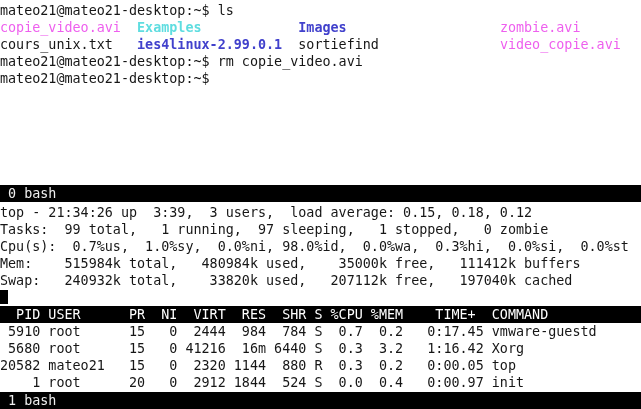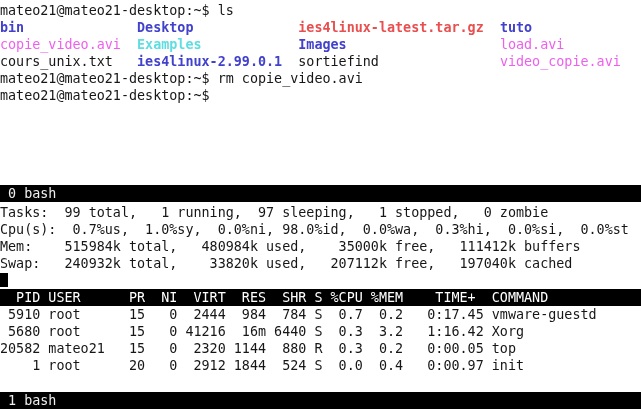--- a/index.html
+++ b/index.html
@@ -62,28 +62,28 @@
     padding-left: 0;
     flex: 0 0 17px;
   }
 </style>
 </head>
 <body>
 
 <div class="terminal">
   <div class="screen screen0" id="window0">
       <div class="term-line"><span class="seg fg">mateo21@mateo21-desktop:~$ ls</span></div>
-      <div class="term-line"><span class="seg blue">bin</span><span class="seg fg">              </span><span class="seg blue">Desktop</span><span class="seg fg">             </span><span class="seg red">ies4linux-latest.tar.gz</span><span class="seg fg">  </span><span class="seg blue">tuto</span></div>
-      <div class="term-line"><span class="seg magenta">copie_video.avi</span><span class="seg fg">  </span><span class="seg cyan">Examples</span><span class="seg fg">            </span><span class="seg blue">Images</span><span class="seg fg">                   </span><span class="seg magenta">load.avi</span></div>
+      <div class="term-line"><span class="seg magenta">copie_video.avi</span><span class="seg fg">  </span><span class="seg cyan">Examples</span><span class="seg fg">            </span><span class="seg blue">Images</span><span class="seg fg">                   </span><span class="seg magenta">zombie.avi</span></div>
       <div class="term-line"><span class="seg fg">cours_unix.txt</span><span class="seg fg">   </span><span class="seg blue">ies4linux-2.99.0.1</span><span class="seg fg">  </span><span class="seg fg">sortiefind</span><span class="seg fg">               </span><span class="seg magenta">video_copie.avi</span></div>
       <div class="term-line"><span class="seg fg">mateo21@mateo21-desktop:~$ rm copie_video.avi</span></div>
       <div class="term-line"><span class="seg fg">mateo21@mateo21-desktop:~$</span></div>
     </div>
   <div class="bar"><span> 0 bash</span></div>
   <div class="screen screen1" id="window1">
+      <div class="term-line"><span class="seg fg">top - 21:34:26 up  3:39,  3 users,  load average: 0.15, 0.18, 0.12</span></div>
       <div class="term-line"><span class="seg fg">Tasks:  99 total,   1 running,  97 sleeping,   1 stopped,   0 zombie</span></div>
       <div class="term-line"><span class="seg fg">Cpu(s):  0.7%us,  1.0%sy,  0.0%ni, 98.0%id,  0.0%wa,  0.3%hi,  0.0%si,  0.0%st</span></div>
       <div class="term-line"><span class="seg fg">Mem:    515984k total,   480984k used,    35000k free,   111412k buffers</span></div>
       <div class="term-line"><span class="seg fg">Swap:   240932k total,    33820k used,   207112k free,   197040k cached</span></div>
       <div class="term-line"><span class="cursor-block"></span></div>
       <div class="term-line inverted"><span class="seg fg">  PID USER      PR  NI  VIRT  RES  SHR S %CPU %MEM    TIME+  COMMAND</span></div>
       <div class="term-line"><span class="seg fg"> 5910 root      15   0  2444  984  784 S  0.7  0.2   0:17.45 vmware-guestd</span></div>
       <div class="term-line"><span class="seg fg"> 5680 root      15   0 41216  16m 6440 S  0.3  3.2   1:16.42 Xorg</span></div>
       <div class="term-line"><span class="seg fg">20582 mateo21   15   0  2320 1144  880 R  0.3  0.2   0:00.05 top</span></div>
       <div class="term-line"><span class="seg fg">    1 root      20   0  2912 1844  524 S  0.0  0.4   0:00.97 init</span></div>

